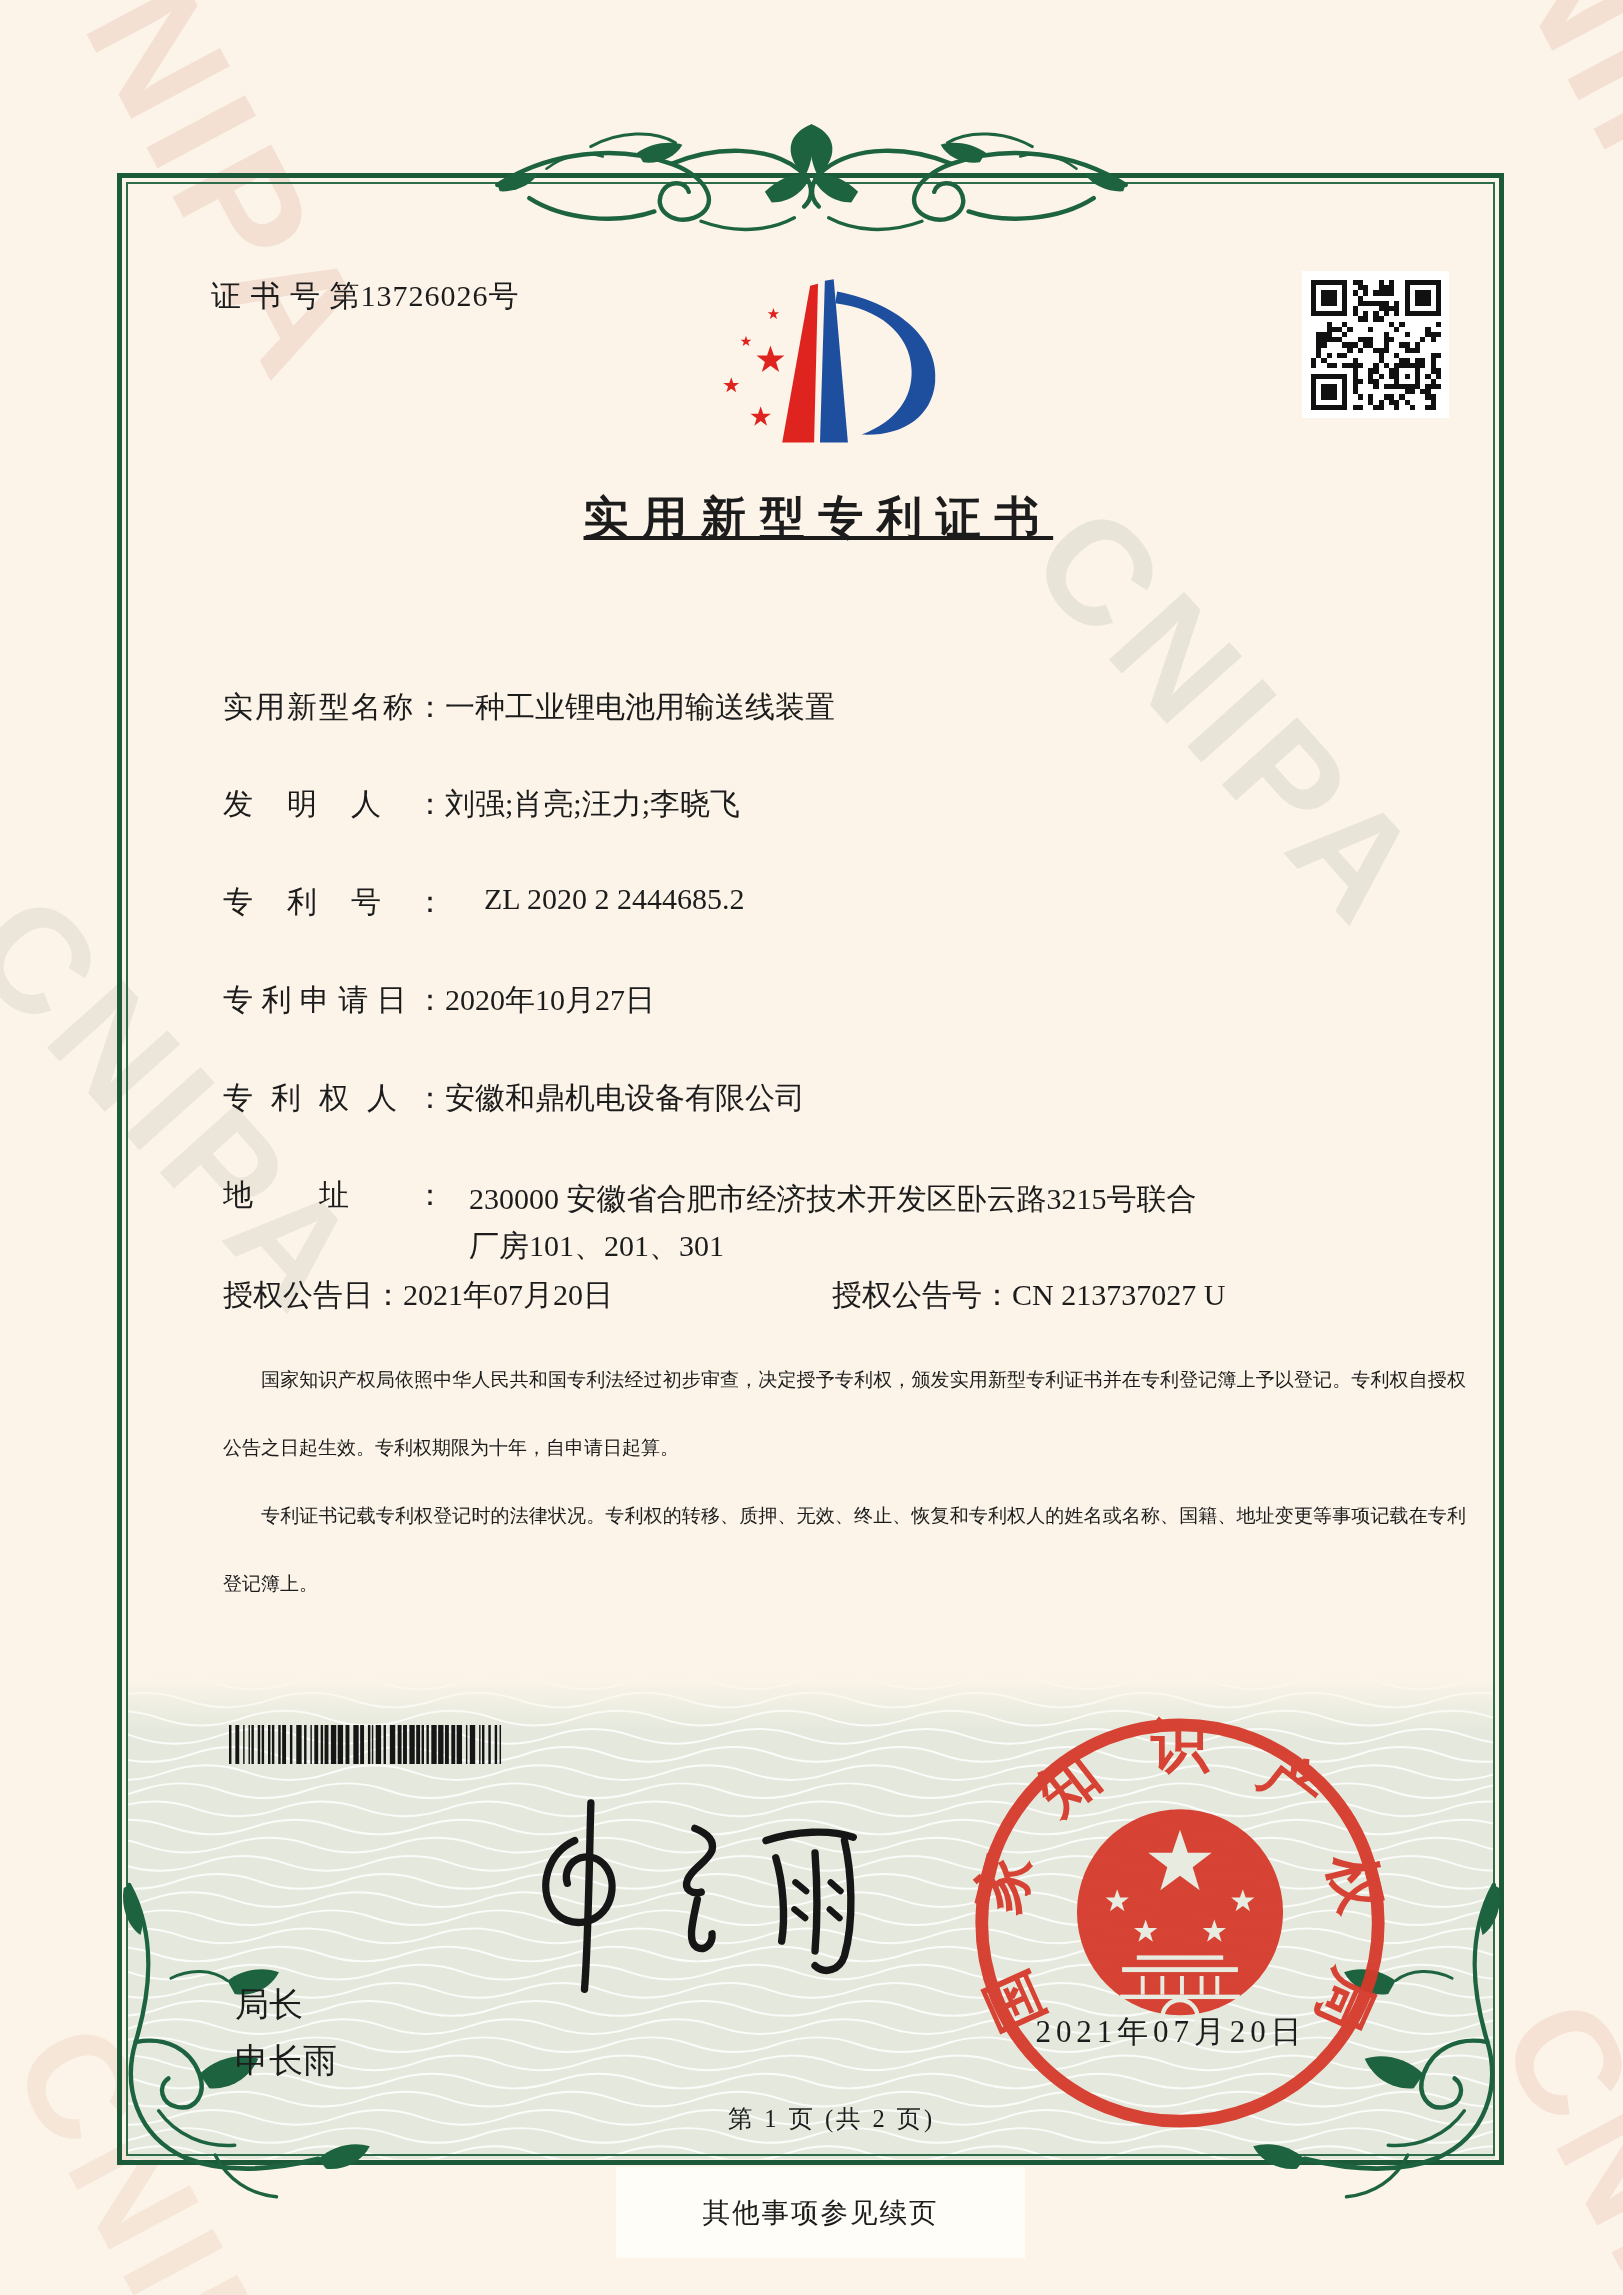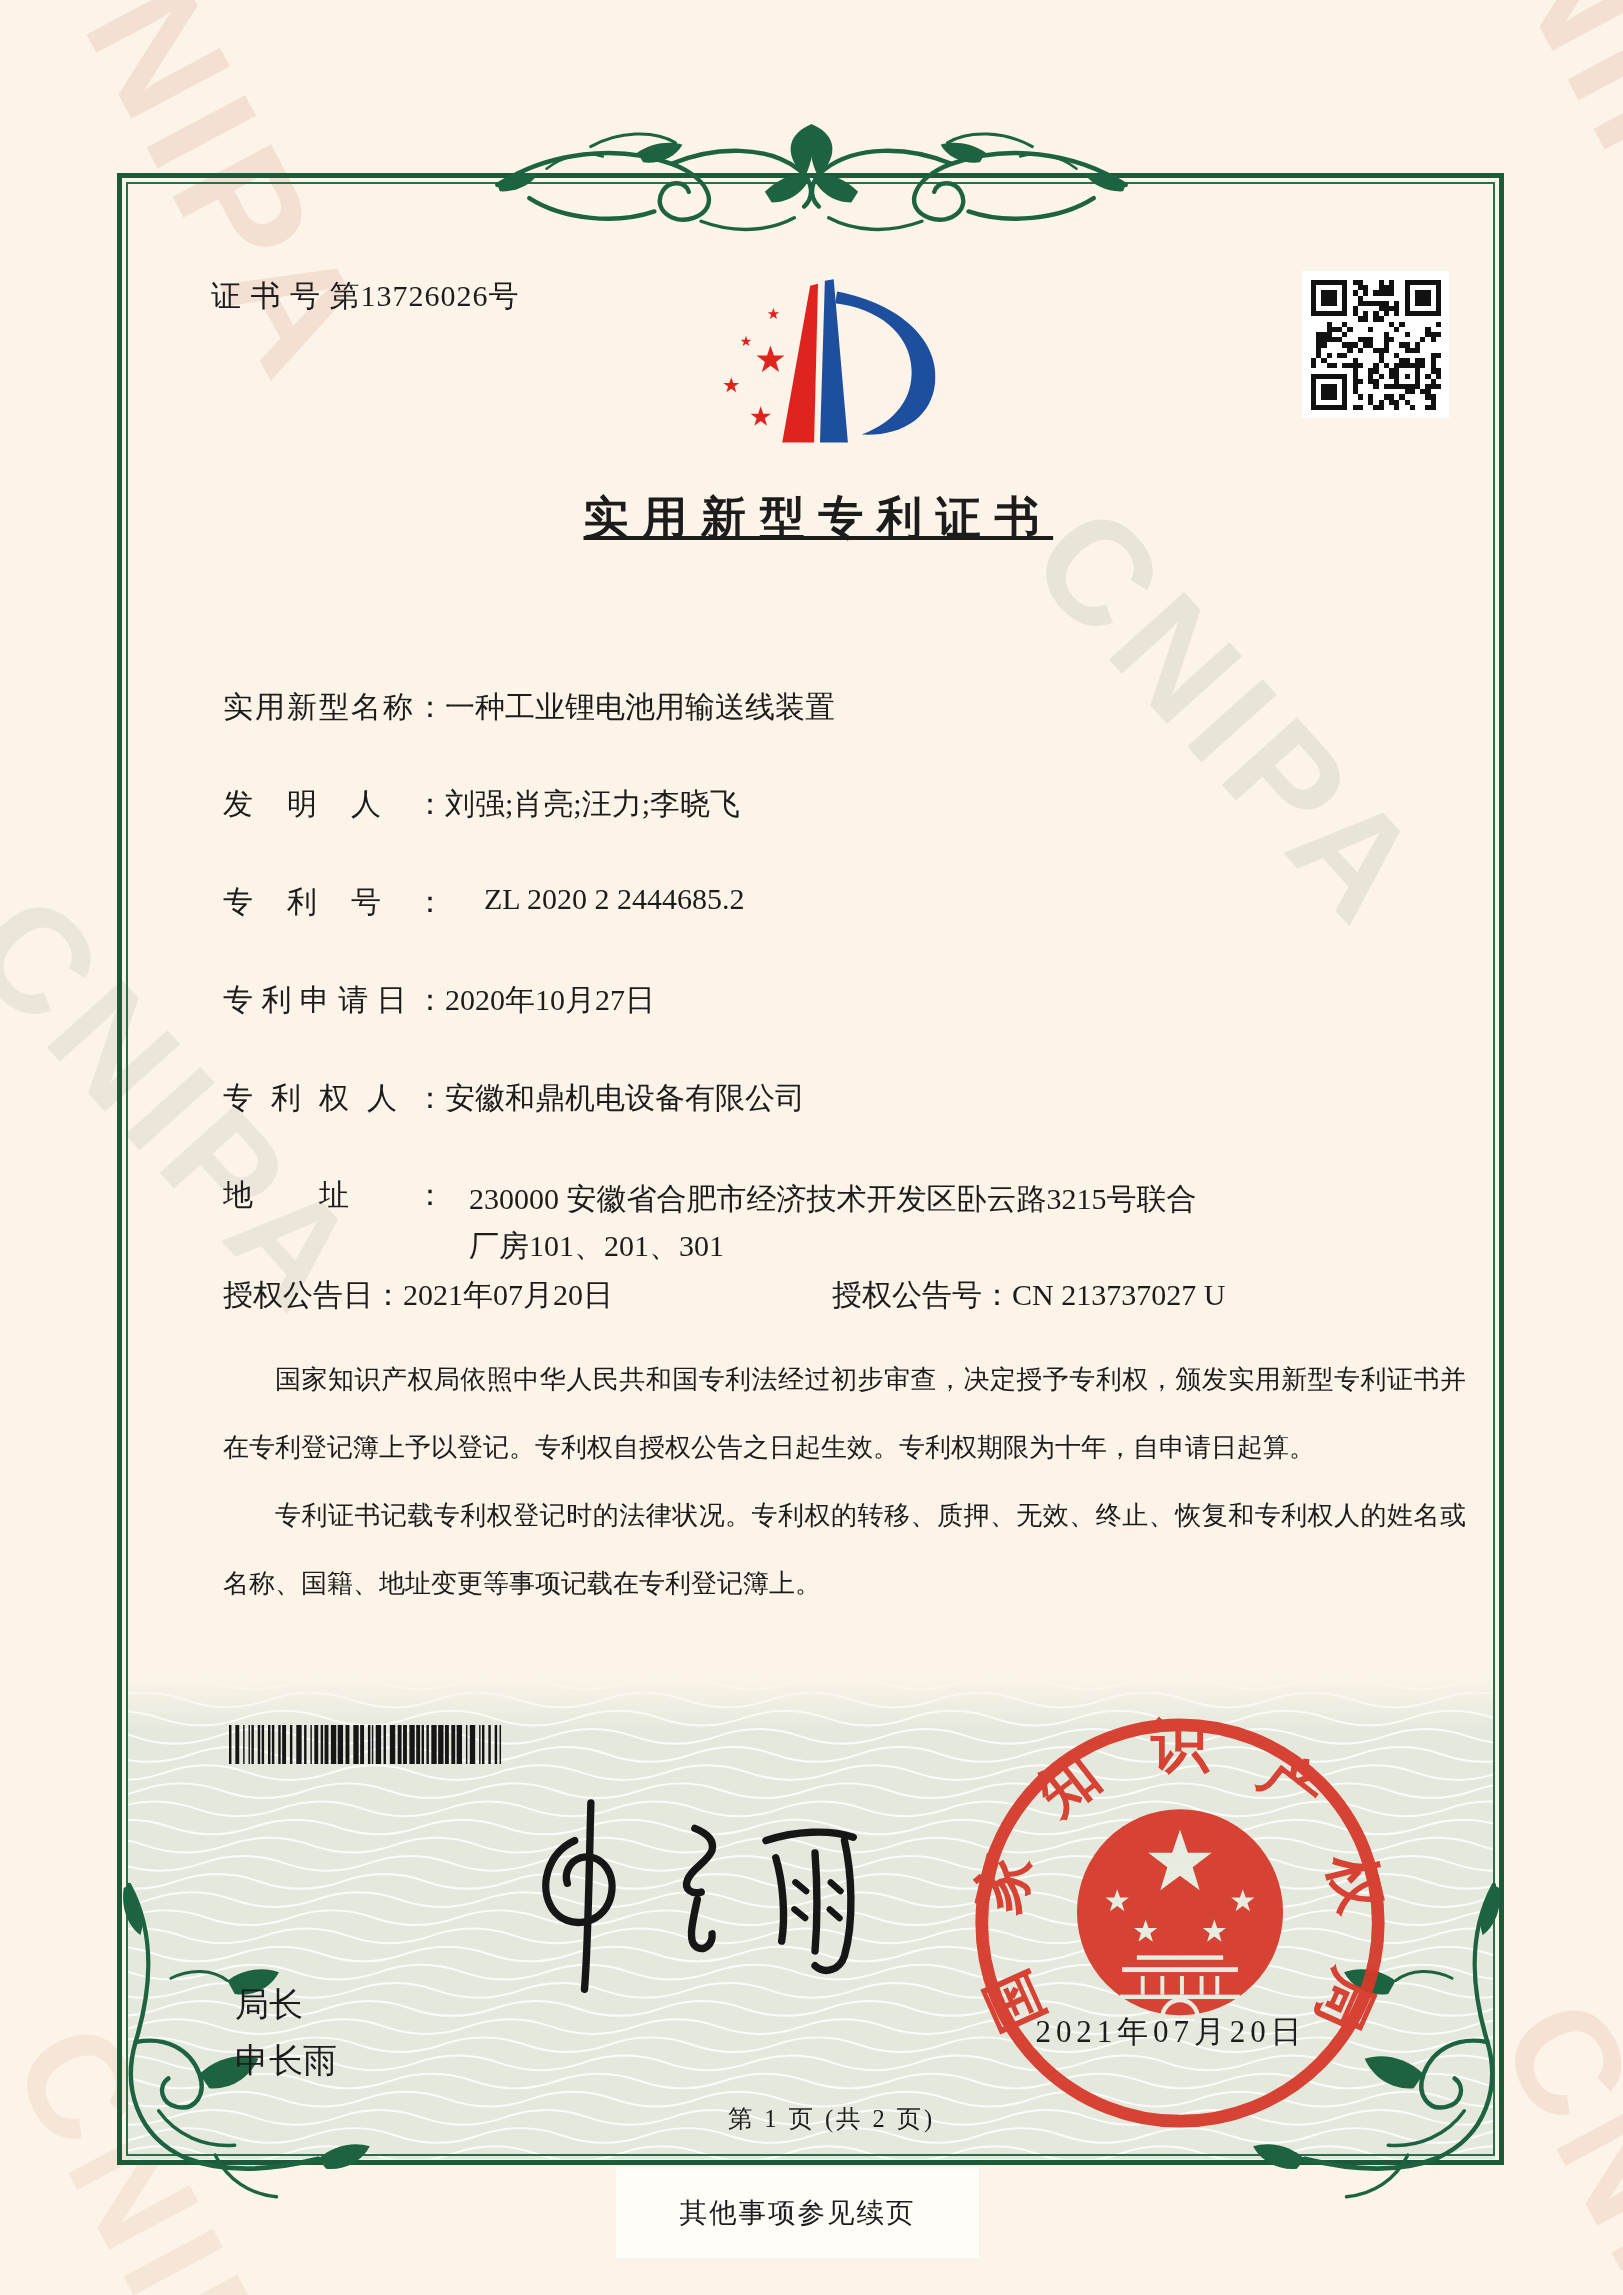--- a/index.html
+++ b/index.html
@@ -21,21 +21,21 @@
   .frame-inner{position:absolute;left:3.9px;top:3.9px;right:3.9px;bottom:3.9px;border:2px solid var(--inner);}
   
   .certno{position:absolute;left:211px;top:276px;font-size:30px;letter-spacing:1px;z-index:10;}
   .title{position:absolute;left:0;top:488px;width:100%;text-align:center;font-size:45px;
          font-weight:700;letter-spacing:13.7px;text-indent:13.7px;z-index:10;text-decoration:underline;}
   .frow{position:absolute;left:223px;font-size:30px;z-index:10;display:flex;align-items:flex-start;}
   .f-label{display:inline-block;width:222px;text-align:justify;text-align-last:justify;flex:none;}
   .f-value{display:inline-block;}
   .addr-val{width:736px;line-height:47px;}
   .grant2{position:absolute;left:609px;top:0;white-space:nowrap;}
-  .legal{position:absolute;left:223px;top:1346px;width:1243px;font-size:26px;line-height:68px;
+  .legal{position:absolute;left:223px;top:1346px;width:1243px;font-size:19px;line-height:68px;
          text-align:justify;z-index:10;}
   .legal p{margin:0;text-indent:2em;}
   
   .wavezone{position:absolute;left:128px;top:1676px;width:1367px;height:483px;
             background:var(--wave);z-index:1;}
   .wavezone .fade{position:absolute;left:0;top:0;width:100%;height:54px;
             background:linear-gradient(var(--paper),rgba(252,244,233,0));z-index:3;}
   .wavezone svg{position:absolute;left:0;top:0;z-index:1;}
   
   .barcode{position:absolute;left:228px;top:1725px;z-index:10;}
@@ -45,21 +45,21 @@
   .director-name{position:absolute;left:235px;top:2038px;font-size:34px;font-weight:400;
       font-family:"Liberation Sans","DejaVu Sans",sans-serif;z-index:10;}
   .signature{position:absolute;left:501px;top:1794px;z-index:12;}
   
   .seal{position:absolute;left:969px;top:1712px;z-index:20;opacity:.95;}
   .seal-date{position:absolute;left:960px;top:2011px;width:422px;text-align:center;
       font-size:31px;letter-spacing:4.9px;z-index:21;}
   
   .pageinfo{position:absolute;left:0;top:2102px;width:1623px;text-align:center;font-size:24.5px;
       letter-spacing:2.9px;z-index:10;padding-left:20px;}
-  .notebox{position:absolute;left:616px;top:2167px;width:363px;height:91px;background:#fffdf8;
+  .notebox{position:absolute;left:616px;top:2167px;width:409px;height:91px;background:#fffdf8;
       z-index:4;display:flex;align-items:center;justify-content:center;}
   .note{font-size:27.5px;letter-spacing:2px;}
   
   .qrbox{position:absolute;left:1302px;top:271px;width:147px;height:147px;background:#fff;z-index:10;
       display:flex;align-items:center;justify-content:center;}
   .logo{position:absolute;left:691px;top:269px;z-index:10;}
   .ornament{position:absolute;left:490px;top:117px;z-index:6;}
   .flourish{position:absolute;z-index:5;}
 </style>
 </head>

